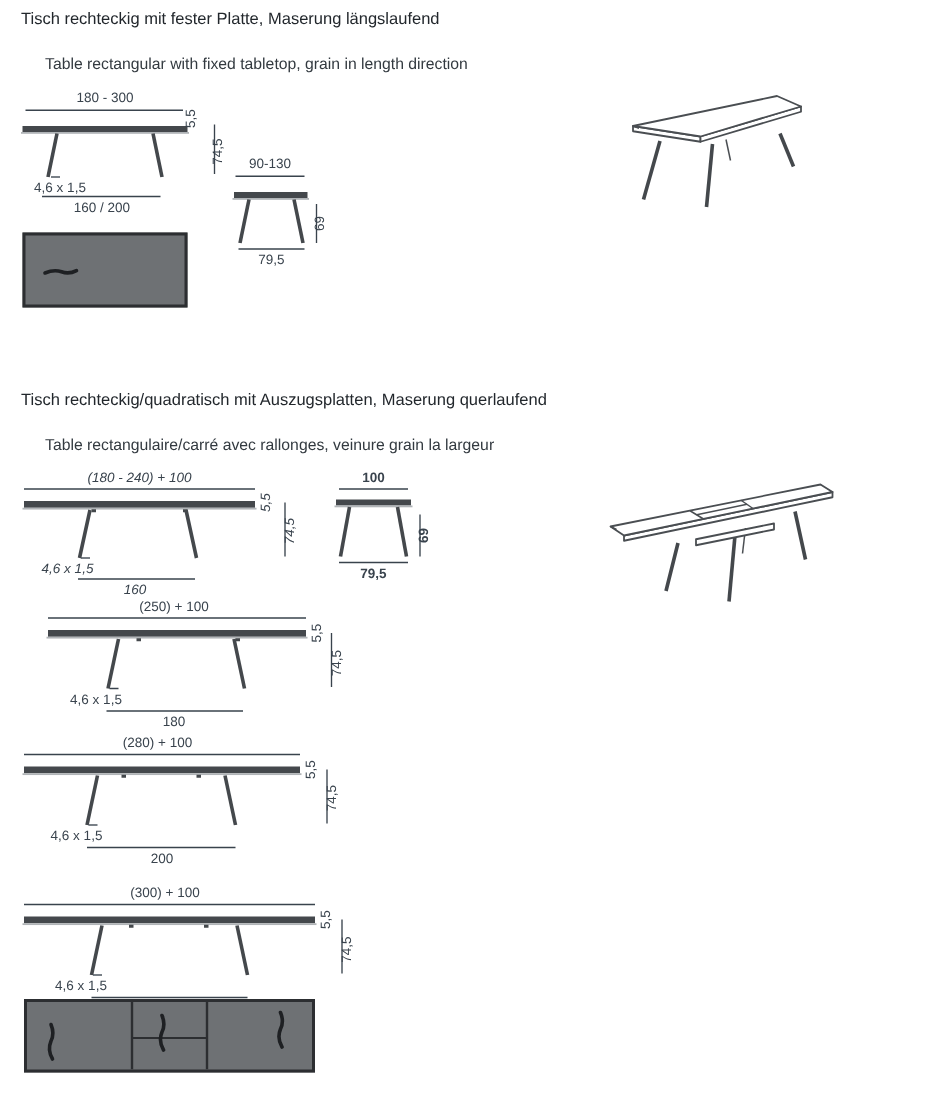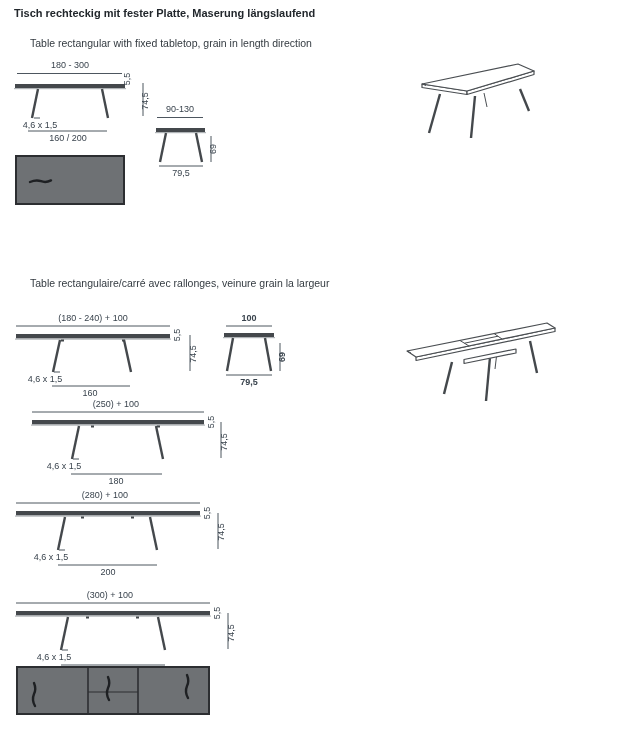--- a/index.html
+++ b/index.html
@@ -1,19 +1,19 @@
 <!DOCTYPE html>
 <html><head>
 <meta charset="utf-8">
 <style>
   html,body{margin:0;padding:0;background:#fff;}
   .page{position:relative;width:629px;height:734px;background:#ffffff;
         font-family:"Liberation Sans",sans-serif;overflow:hidden;}
   .heading{position:absolute;left:14px;}
-  .heading .t-de{font-size:11px;font-weight:bold;color:#22272c;line-height:14px;margin:0;}
+  .heading .t-de{font-size:11px;font-weight:normal;color:#22272c;line-height:14px;margin:0;}
   .heading .t-en,.heading .t-fr{font-size:10.5px;font-weight:normal;color:#333a40;line-height:14px;margin:16px;}
   .drawing{position:absolute;}
   svg text{font-family:"Liberation Sans",sans-serif;font-size:9px;fill:#39434d;}
   .panel{position:absolute;background:#6e7174;border:2px solid #2c2e31;box-sizing:border-box;}
   .dimline{stroke:#39434d;stroke-width:0.9;}
   .leg{stroke:#44484c;stroke-width:2.4;fill:none;}
   .outline{stroke:#4a4e52;stroke-width:1.2;fill:#ffffff;stroke-linejoin:round;}
   .thinline{stroke:#4a4e52;stroke-width:1;fill:none;}
   .grain{stroke:#1e2023;stroke-width:2.4;fill:none;stroke-linecap:round;}
 </style>
@@ -75,24 +75,25 @@
     </svg>
   </div>
 
   <div class="panel" style="left:15px;top:155px;width:110px;height:50px;">
     <svg width="106" height="46" viewBox="0 0 106 46">
       <path class="grain" d="M 13,25 q 6,-2.5 11,-0.8 q 5,1.8 10,-0.8"></path>
     </svg>
   </div>
 
   <div class="heading" style="top:260px;">
+    <p class="t-de">Tisch rechteckig/quadratisch mit Auszugsplatten, Maserung querlaufend</p>
     <p class="t-fr">Table rectangulaire/carré avec rallonges, veinure grain la largeur</p>
   </div>
 
-  <div class="drawing" style="left:8px;top:308px;">
+  <div class="drawing" style="left:8px;top:308px;font-style:italic;">
     <svg width="212" height="92" viewBox="0 0 212 92">
       <text x="85" y="13" text-anchor="middle">(180 - 240) + 100</text>
       <line class="dimline" x1="8" y1="18" x2="162" y2="18"></line>
       <rect x="8" y="26" width="154" height="4.5" fill="#44484c"></rect>
       <rect x="7" y="30.5" width="156" height="1.2" fill="#b0b4b7"></rect>
       <rect x="53" y="31.5" width="3" height="2" fill="#44484c"></rect>
       <rect x="114" y="31.5" width="3" height="2" fill="#44484c"></rect>
       <line class="leg" x1="52" y1="32" x2="45" y2="64"></line>
       <line class="leg" x1="116" y1="32" x2="123" y2="64"></line>
       <text transform="rotate(-90 172 27)" x="172" y="27" text-anchor="middle">5,5</text>

